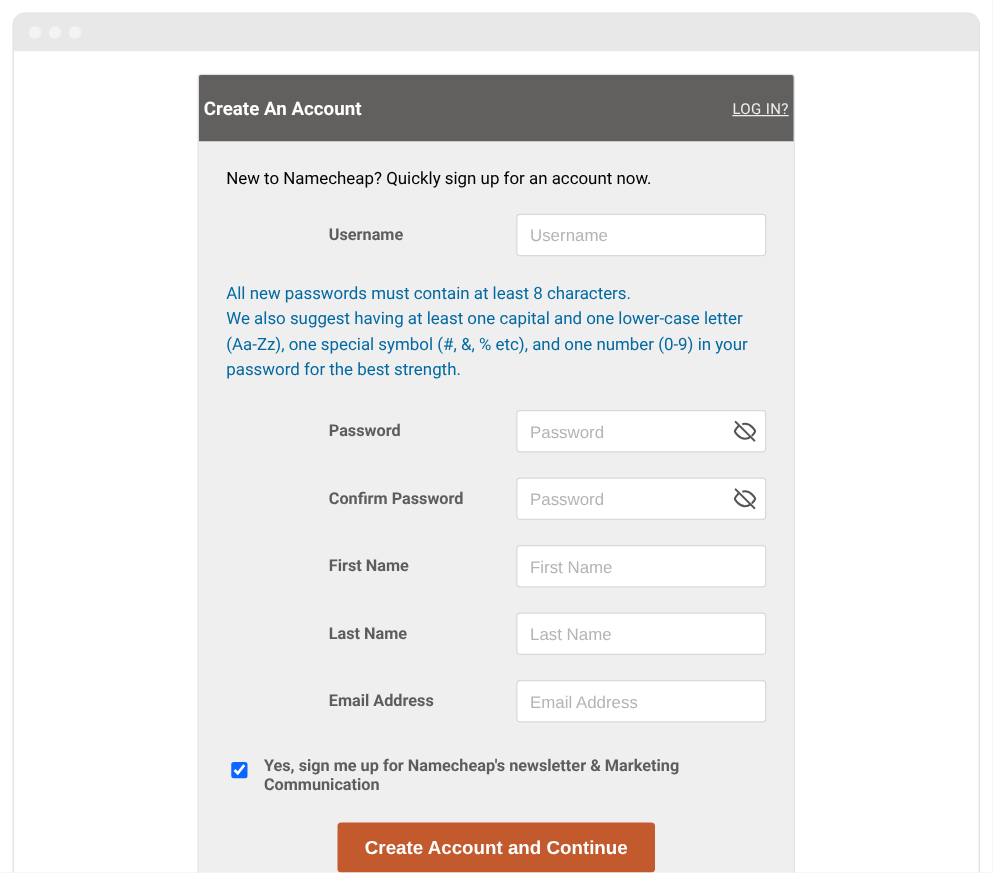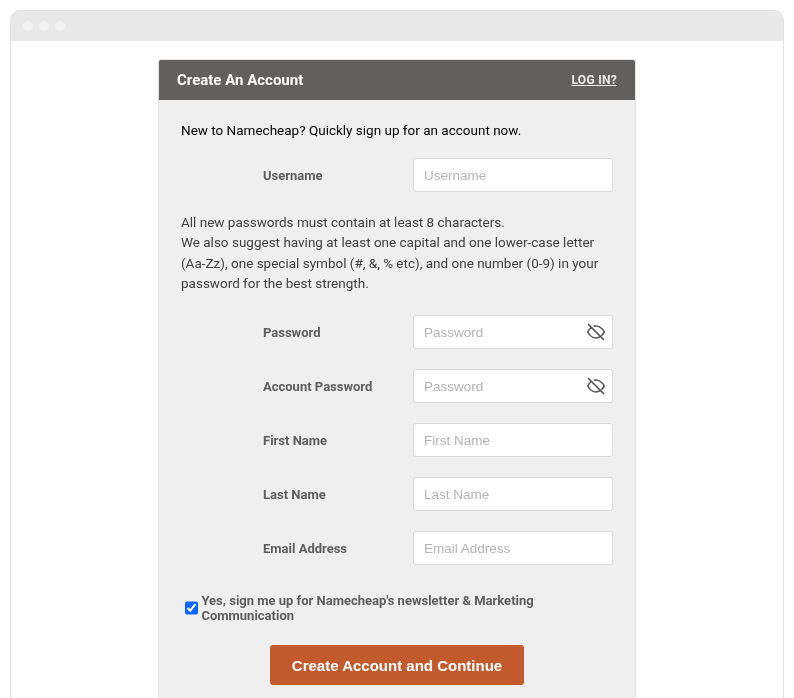--- a/index.html
+++ b/index.html
@@ -39,37 +39,37 @@
   .panel{
     width:478px;
     background:#efefef;
     border:1px solid #e3e3e3;
     border-radius:3px;
     overflow:hidden;
   }
   .panel-header{
     background:#62605f;
     color:#fff;
-    height:40px;
+    height:53px;
     display:flex;
     align-items:center;
     justify-content:space-between;
-    padding:0 18px;
+    padding:0 4px;
     font-size:15px;
   }
   .panel-header .title{font-weight:700;}
-  .panel-header .login{font-weight:700;font-size:12px;letter-spacing:.3px;color:#eee;margin-left:40px;}
+  .panel-header .login{font-weight:400;font-size:12px;letter-spacing:.3px;color:#eee;margin-left:40px;}
 
   .panel-body{
     padding:22px 22px 26px 22px;
     font-size:13px;
     color:#7a7a7a;
   }
   .intro{margin:0 0 20px 0;font-size:13.5px;color:#000000;}
-  .pwnote{margin:0 0 22px 0;line-height:1.5;color:#404040;font-size:13.5px;}
+  .pwnote{margin:0 0 22px 0;line-height:1.5;color:#0369a1;font-size:13.5px;}
 
   .field{
     display:flex;
     align-items:center;
     margin-bottom:20px;
     justify-content:flex-end;
   }
   .field label{
     width:150px;
     font-weight:700;
@@ -93,21 +93,21 @@
   .eye{
     position:absolute;
     right:8px;top:50%;transform:translateY(-50%);
     display:flex;align-items:center;justify-content:center;
     width:18px;height:18px;
     color:#6b6b6b;
   }
   .eye svg{width:18px;height:18px;}
 
   .newsletter{
-    display:flex;align-items:center;
+    display:flex;align-items:flex-start;gap:10px;
     margin:4px 0 10px 0;
   }
   .newsletter input{
     width:14px;height:14px;
     accent-color:#0b66ff;
   }
   .newsletter label{
     font-weight:700;color:#5d5d5d;font-size:13px;
   }
   .terms{font-size:13.5px;color:#727272;margin:0;}
@@ -166,21 +166,21 @@
               <svg viewBox="0 0 24 24" fill="none" stroke="#555" stroke-width="2.2" stroke-linecap="round" stroke-linejoin="round">
                 <path d="M17.94 17.94A10.94 10.94 0 0 1 12 20C5 20 1 12 1 12a20 20 0 0 1 4.15-5.64"></path>
                 <path d="M9.9 4.24A10.66 10.66 0 0 1 12 4c7 0 11 8 11 8a20 20 0 0 1-3.14 4.35"></path>
                 <line x1="2" y1="2" x2="22" y2="22"></line>
               </svg>
             </span>
           </div>
         </div>
 
         <div class="field">
-          <label>Account Password</label>
+          <label>Confirm Password</label>
           <div class="input-wrap">
             <input type="password" placeholder="Password" style="">
             <span class="eye">
               <svg viewBox="0 0 24 24" fill="none" stroke="#555" stroke-width="2.2" stroke-linecap="round" stroke-linejoin="round">
                 <path d="M17.94 17.94A10.94 10.94 0 0 1 12 20C5 20 1 12 1 12a20 20 0 0 1 4.15-5.64"></path>
                 <path d="M9.9 4.24A10.66 10.66 0 0 1 12 4c7 0 11 8 11 8a20 20 0 0 1-3.14 4.35"></path>
                 <line x1="2" y1="2" x2="22" y2="22"></line>
               </svg>
             </span>
           </div>

